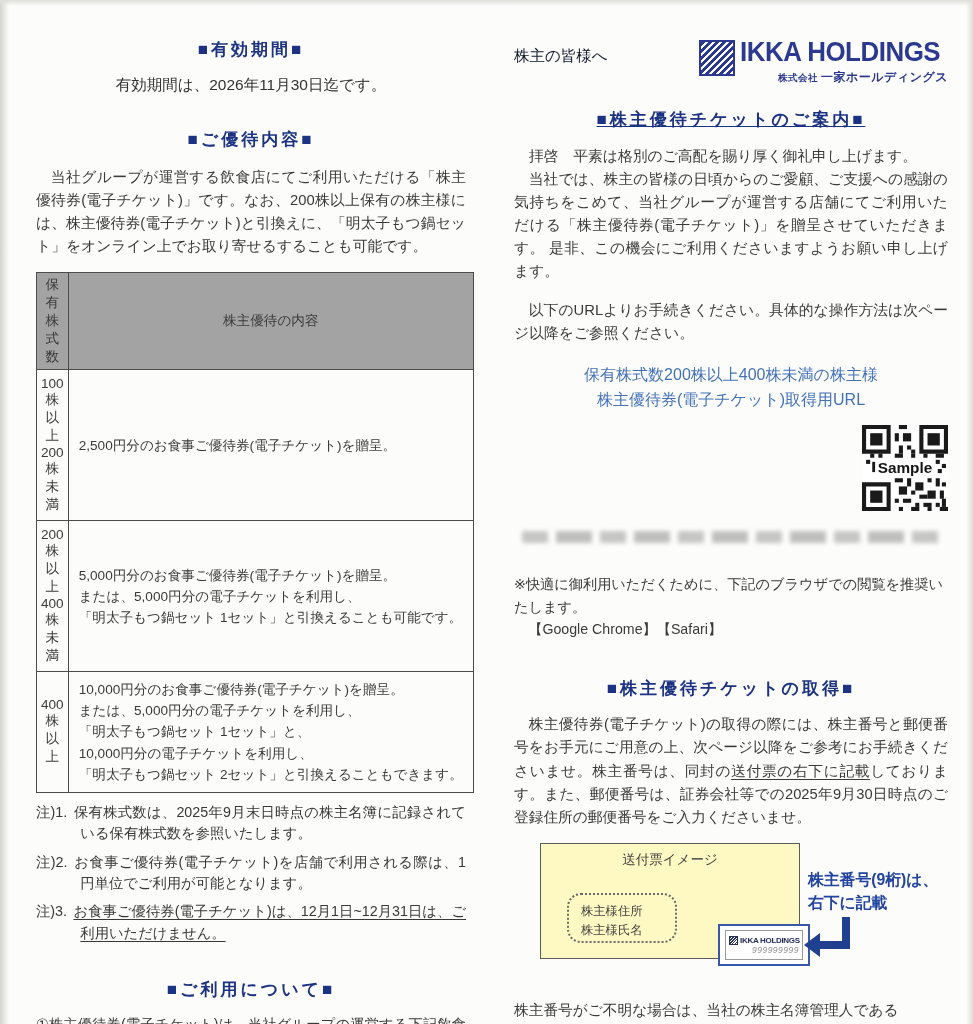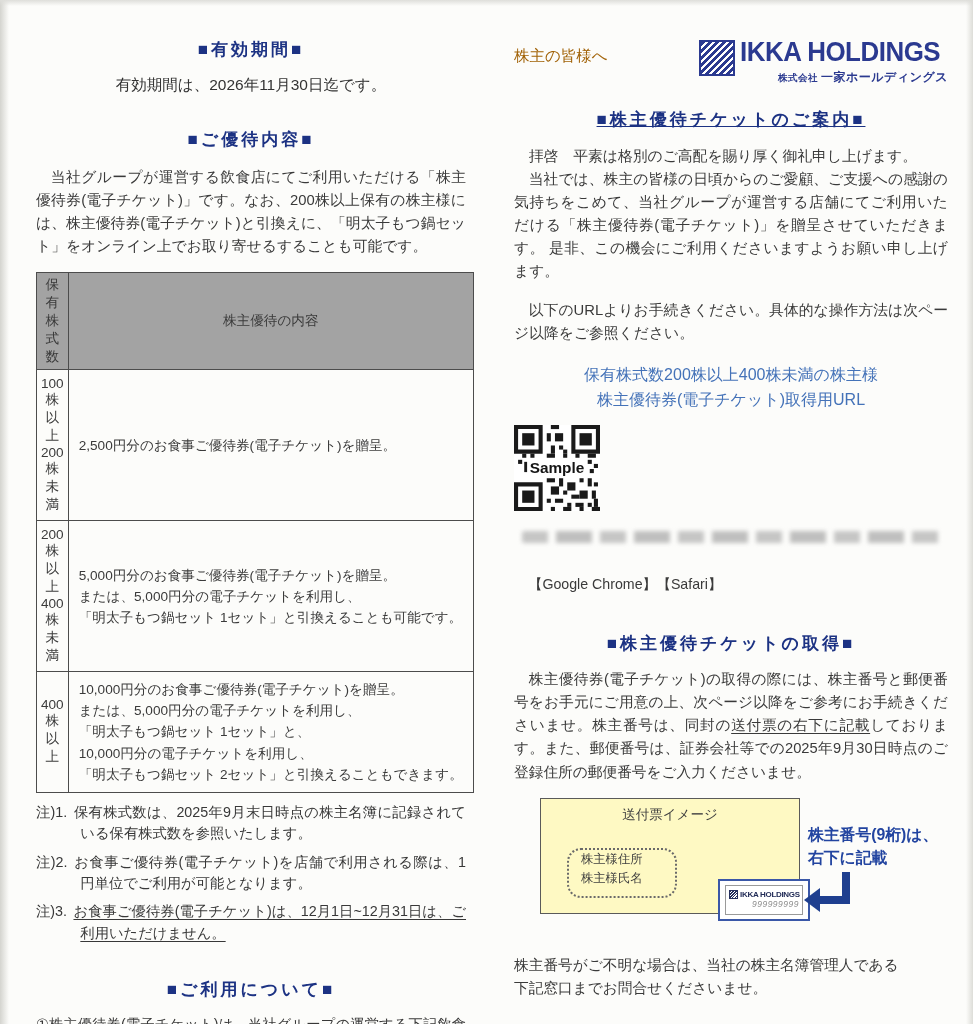--- a/index.html
+++ b/index.html
@@ -50,21 +50,21 @@
   .u{text-decoration:underline;text-underline-offset:3px;}
 
   .usage{margin-top:34px;}
   .usage-item{
     font-size:14.2px;line-height:1.44;margin-top:9px;
     padding-left:1em;text-indent:-1em;text-align:justify;
   }
 
   
   .r-header{display:flex;justify-content:space-between;align-items:flex-start;}
-  .salutation{font-size:15.5px;color:#a16207;padding-top:8px;}
+  .salutation{font-size:15.5px;color:#0f172a;padding-top:8px;}
   .logo{display:flex;align-items:flex-start;}
   .logo-mark{
     width:36px;height:36px;margin-right:5px;margin-top:2px;
     border:2px solid #2b3a90;box-sizing:border-box;
     background:repeating-linear-gradient(135deg,#2b3a90 0 3px,#ffffff 3px 5px);
   }
   .logo-text{display:flex;flex-direction:column;align-items:flex-end;}
   .logo-name{
     font-size:27px;font-weight:bold;color:#2b3a90;letter-spacing:-.5px;line-height:1.1;
     transform:scaleX(.96);transform-origin:left;
@@ -73,21 +73,21 @@
   .logo-company .prefix{font-size:9.5px;margin-right:3px;}
 
   .r-guide-heading{margin-top:22px;text-decoration:underline;}
   .r-body{font-size:14.7px;line-height:1.58;color:#3a3a3a;}
   .p1{margin-top:14px;text-indent:1em;}
   .p-mt{margin-top:0;}
   .p3{margin-top:16px;}
 
   .url-block{margin-top:18px;text-align:center;color:#4472b8;font-size:16px;line-height:1.55;}
 
-  .qr-wrap{margin-top:12px;text-align:left;}
+  .qr-wrap{margin-top:12px;text-align:right;}
   .qr-wrap svg{display:inline-block;}
 
   .blur-url{
     margin:16px auto 0 auto;width:418px;height:12px;border-radius:2px;
     background:repeating-linear-gradient(90deg,#9a9a9a 0 26px,rgba(255,255,255,0) 26px 34px,#8f8f8f 34px 70px,rgba(255,255,255,0) 70px 78px);
     filter:blur(2.2px);opacity:.55;
   }
 
   .browser-note{margin-top:30px;font-size:14.2px;line-height:1.6;color:#3a3a3a;}
   .browser-note .bn2{padding-left:1em;}
@@ -98,21 +98,21 @@
   
   .diagram{position:relative;height:132px;margin-top:14px;}
   .d-outer{
     position:absolute;left:26px;top:0;width:258px;height:114px;
     border:1.6px solid #5a5a5a;background:#fef9c3;
   }
   .d-title{position:absolute;left:0;right:0;top:7px;text-align:center;font-size:13.5px;color:#3f3f3f;}
   .d-dotted{
     position:absolute;left:26px;top:49px;width:110px;height:50px;
     border:2px dotted #6a6a6a;border-radius:14px;
-    display:flex;flex-direction:column;justify-content:flex-start;padding-left:12px;box-sizing:border-box;
+    display:flex;flex-direction:column;justify-content:flex-end;padding-left:12px;box-sizing:border-box;
   }
   .d-dotted div{font-size:12.3px;color:#3f3f3f;line-height:1.6;}
   .d-bluebox{
     position:absolute;left:177px;top:80px;width:92px;height:42px;
     border:2px solid #3a57a8;background:#fff;box-sizing:border-box;
     display:flex;align-items:center;justify-content:center;
   }
   .d-innerbox{
     width:78px;height:30px;border:1px solid #9a9a9a;box-sizing:border-box;
     display:flex;flex-direction:column;justify-content:center;padding:1px 3px;
@@ -279,20 +279,21 @@
           <rect x="76" y="80" width="8" height="4"></rect>
         </g>
         <rect x="13" y="33" width="58" height="18" fill="#ffffff"></rect>
         <text x="42" y="47" text-anchor="middle" font-size="15" font-weight="bold" fill="#141414" font-family="Liberation Sans, DejaVu Sans, sans-serif">Sample</text>
       </svg>
     </div>
 
     <div class="blur-url"></div>
 
     <div class="browser-note">
+      <div>※快適に御利用いただくために、下記のブラウザでの閲覧を推奨いたします。</div>
       <div class="bn2">【Google Chrome】【Safari】</div>
     </div>
 
     <div class="sec-heading acquire-heading">■株主優待チケットの取得■</div>
     <p class="para r-body acquire-para"><span>株主優待券(電子チケット)の取得の際には、株主番号と郵便番号をお手元にご用意の上、次ページ以降をご参考にお手続きくださいませ。株主番号は、同封の</span><span class="u">送付票の右下に記載</span><span>しております。また、郵便番号は、証券会社等での2025年9月30日時点のご登録住所の郵便番号をご入力くださいませ。</span></p>
 
     <div class="diagram">
       <div class="d-outer">
         <div class="d-title">送付票イメージ</div>
         <div class="d-dotted">

